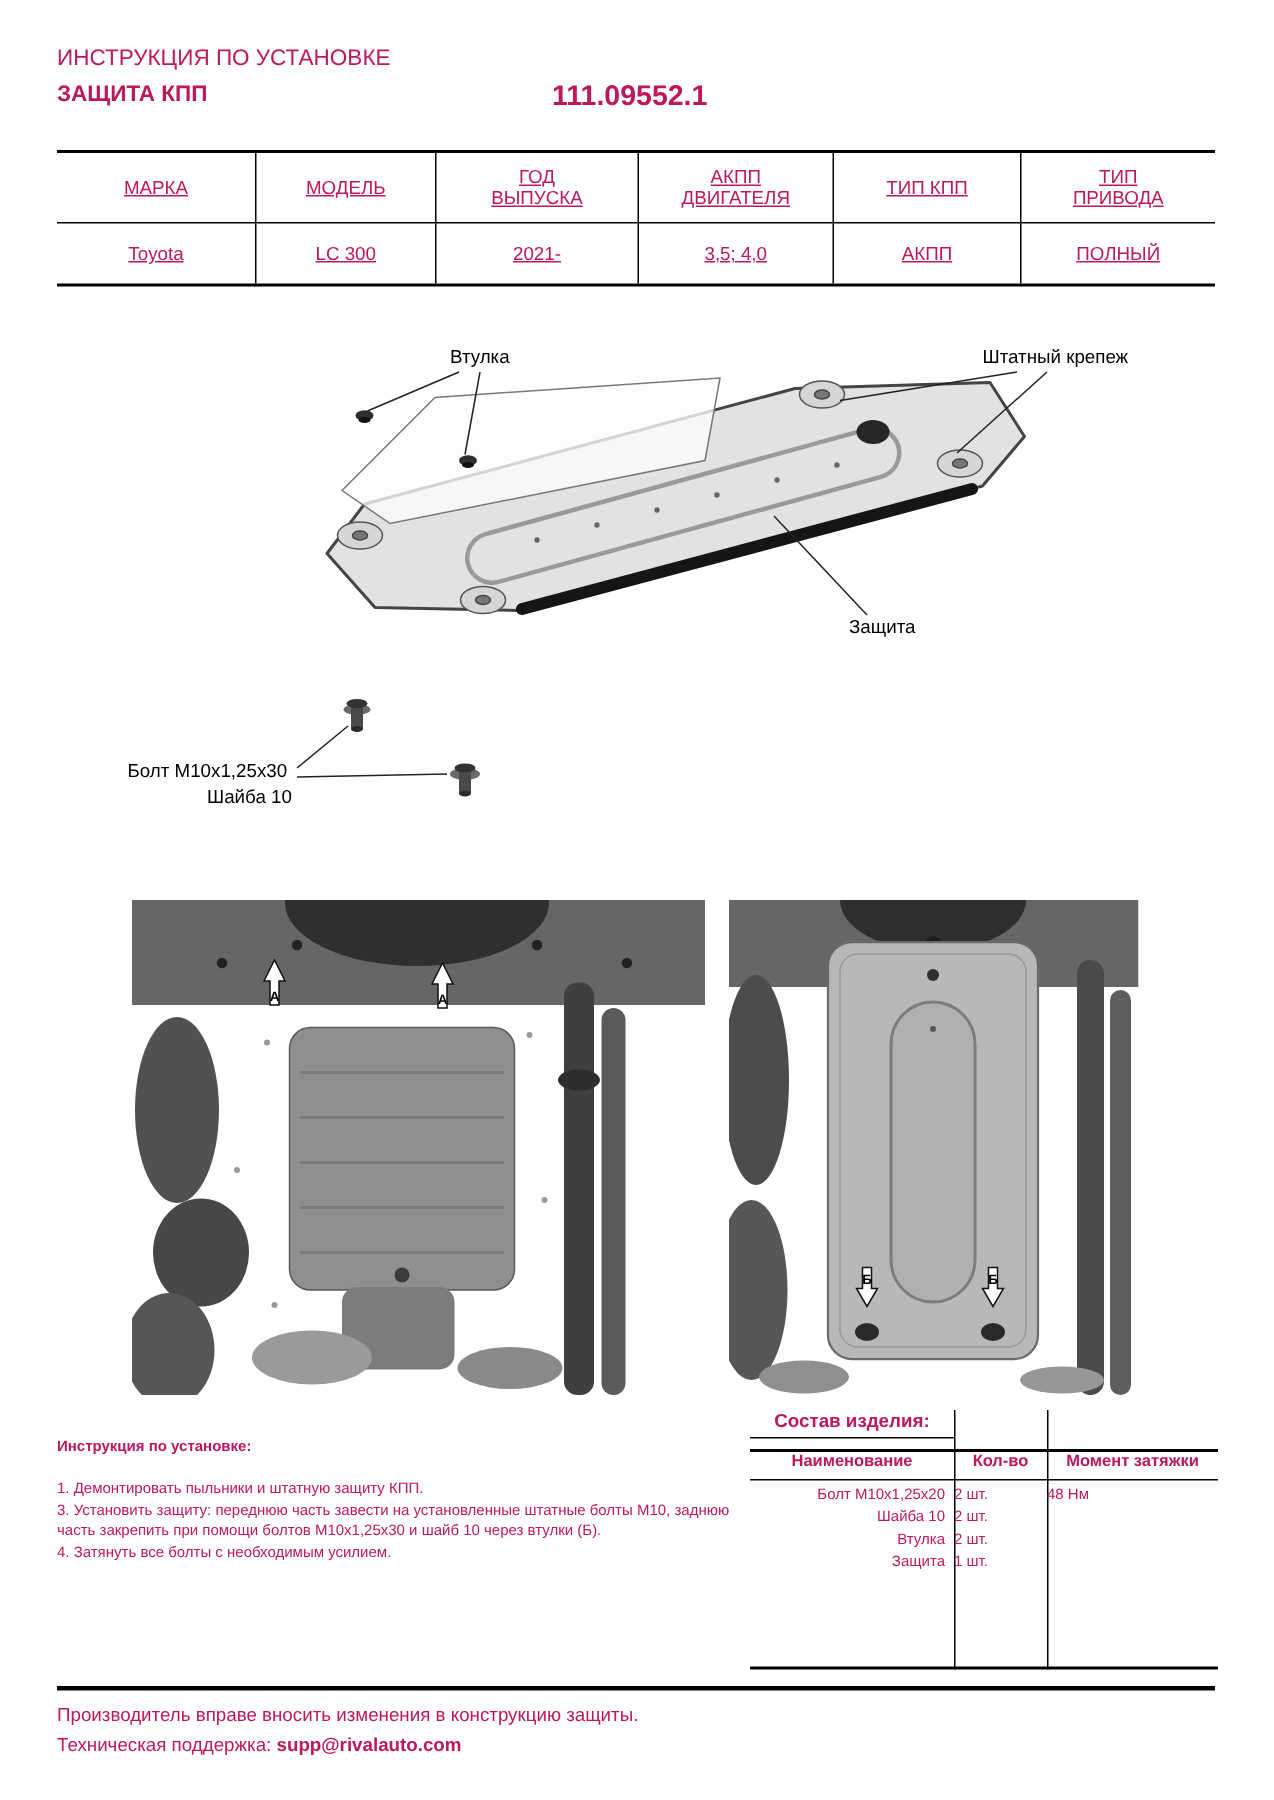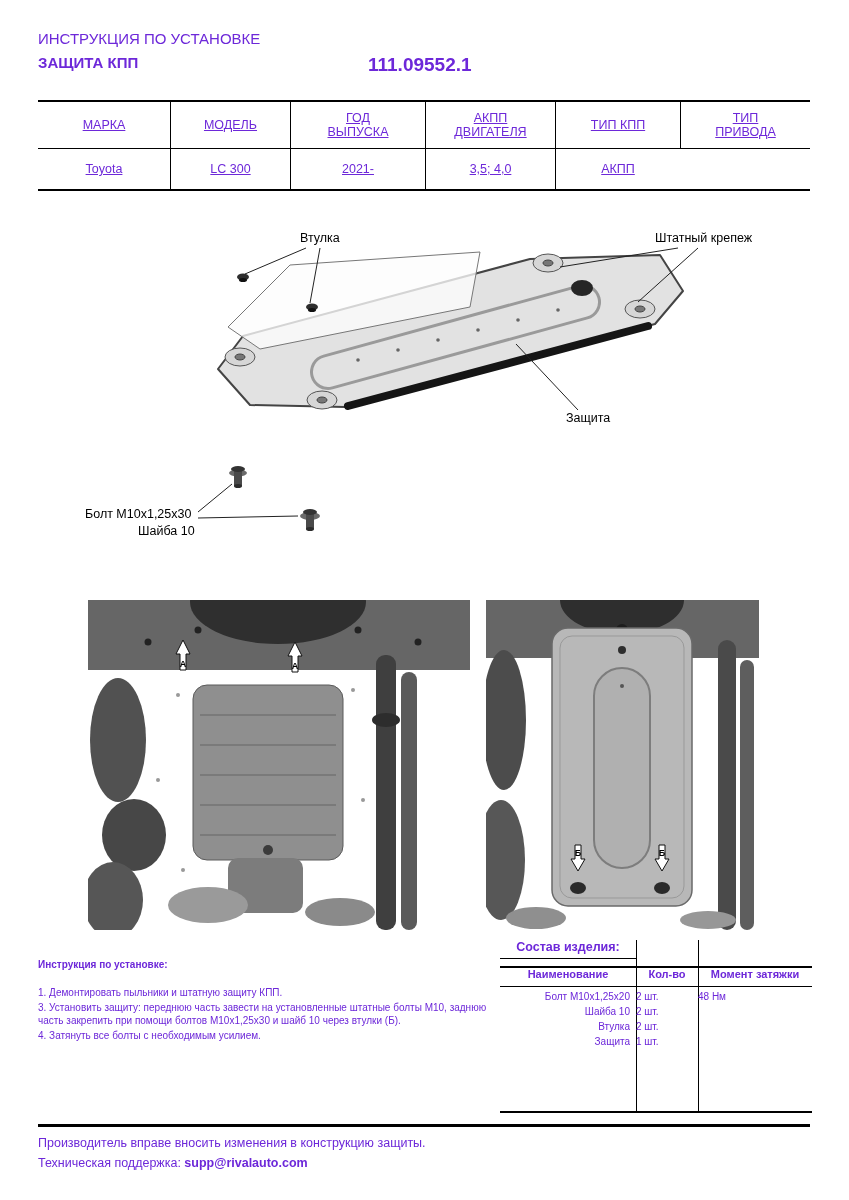--- a/index.html
+++ b/index.html
@@ -1,17 +1,17 @@
 <!DOCTYPE html>
 <html><head>
 <meta charset="utf-8">
 <style>
   html,body{margin:0;padding:0;background:#fff;}
   #page{position:relative;width:849px;height:1200px;background:#fff;overflow:hidden;
-        font-family:"Liberation Sans","DejaVu Sans",sans-serif;color:#6d28d9;}
+        font-family:"Liberation Sans","DejaVu Sans",sans-serif;color:#be185d;}
 
   .hdr-title{position:absolute;left:38px;top:30px;font-size:15px;}
   .hdr-product{position:absolute;left:38px;top:54px;font-size:15px;font-weight:bold;}
   .hdr-part{position:absolute;left:368px;top:54px;font-size:19px;font-weight:bold;}
 
   .spec{position:absolute;left:38px;top:100px;width:772px;display:grid;
         grid-template-columns:132px 120px 135px 130px 125px 130px;
         border-top:2px solid #000;border-bottom:2px solid #000;}
   .spec .cell{display:flex;align-items:center;justify-content:center;text-align:center;
         font-size:12.5px;text-decoration:underline;}
@@ -69,20 +69,21 @@
     <div class="cell h bl">АКПП
 ДВИГАТЕЛЯ</div>
     <div class="cell h bl">ТИП КПП</div>
     <div class="cell h bl">ТИП
 ПРИВОДА</div>
     <div class="cell d">Toyota</div>
     <div class="cell d bl">LC 300</div>
     <div class="cell d bl">2021-</div>
     <div class="cell d bl">3,5; 4,0</div>
     <div class="cell d bl">АКПП</div>
+    <div class="cell d bl">ПОЛНЫЙ</div>
   </div>
 
   <svg class="diagram" viewBox="0 0 772 340">
 
     <polygon points="180,147 205,114 492,37 622,33 645,69 617,102 307,185 212,183" fill="#e2e2e2" stroke="#444" stroke-width="2" stroke-linejoin="round"></polygon>
 
     <path d="M310,184 L610,104" stroke="#151515" stroke-width="8" stroke-linecap="round" fill="none"></path>
 
     <path d="M290,150 L545,80" stroke="#9a9a9a" stroke-width="36" stroke-linecap="round" fill="none"></path>
     <path d="M290,150 L545,80" stroke="#e2e2e2" stroke-width="30" stroke-linecap="round" fill="none"></path>

